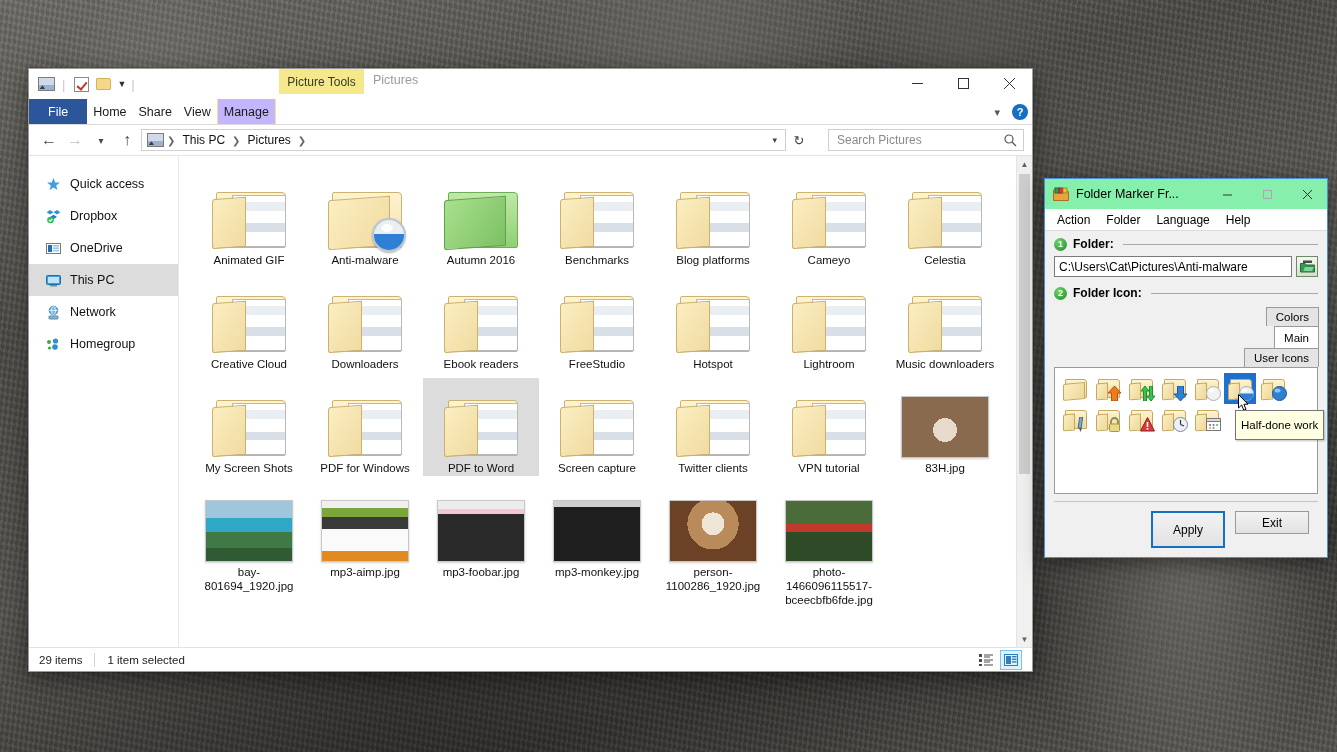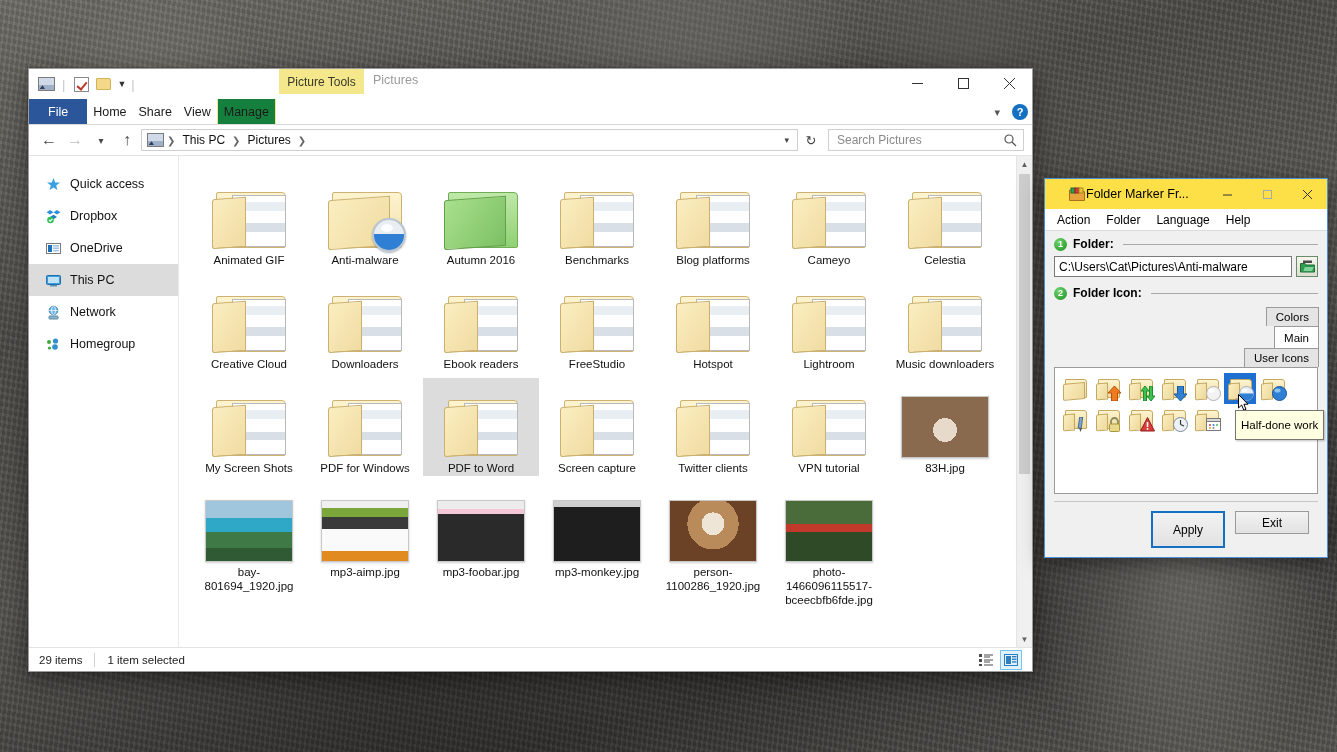--- a/index.html
+++ b/index.html
@@ -65,40 +65,40 @@
   .wincontrols { position:absolute; right:0; top:0; display:flex; }
   .wc { width:46px; height:29px; display:flex; align-items:center; justify-content:center; cursor:default; }
   .wc svg{stroke:#333;}
 
   .ribbon-tabs {
     height:26px; display:flex; align-items:stretch; background:#fff; position:relative;
     border-bottom:1px solid #d9d9d9;
   }
   .rtab { padding:0 6px; font-size:12.5px; color:#1a1a1a; display:flex; align-items:center; cursor:default; }
   .rtab.file { background:#2b579a; color:#fff; padding:0 19px; }
-  .rtab.manage { background:#15803d; border-left:1px solid #f0e68c; border-right:1px solid #f0e68c; }
+  .rtab.manage { background:#c4b5fd; border-left:1px solid #f0e68c; border-right:1px solid #f0e68c; }
   .ribbon-right{ position:absolute; right:4px; top:0; height:26px; display:flex; align-items:center; gap:7px;}
   .chev{font-size:11px;color:#555;padding:2px 5px;cursor:default;}
   .helpbtn{width:16px;height:16px;border-radius:50%;background:#1570c2;color:#fff;font-size:11px;font-weight:bold;display:flex;align-items:center;justify-content:center;cursor:default;}
 
   
   .addrbar { height:30px; display:flex; align-items:center; gap:2px; padding:0 8px; background:#fff;}
   .navbtn { width:24px; height:24px; display:flex; align-items:center; justify-content:center; color:#4a4a4a; cursor:default; font-size:16px;}
   .navbtn.dis{color:#c2c2c2;}
   .addrbox {
     flex:1; height:22px; border:1px solid #cfcfcf; background:#fff; display:flex; align-items:center;
     padding:0 4px; gap:3px; font-size:12px; color:#111; min-width:0;
   }
   .crumb { padding:1px 4px; cursor:default; white-space:nowrap;}
   .crumbsep{color:#666;font-size:10px;}
   .addrdrop{margin-left:auto;font-size:9px;color:#444;padding:0 4px;cursor:default;}
   .refresh{width:22px;height:22px;display:flex;align-items:center;justify-content:center;color:#444;font-size:13px;cursor:default;}
   .searchbox {
     width:196px; height:22px; border:1px solid #cfcfcf; background:#fff; display:flex; align-items:center;
-    padding:0 6px; font-size:12px; color:#8a8a8a; margin-left:4px;
+    padding:0 6px; font-size:12px; color:#8a8a8a; margin-left:16px;
   }
   .searchbox input{border:0;outline:0;flex:1;font-size:12px;font-family:inherit;color:#333;background:transparent;min-width:0;}
   .searchbox input::placeholder{color:#8a8a8a;}
 
   
   .ex-body { flex:1; display:flex; border-top:1px solid #e3e3e3; min-height:0;}
   .ex-sidebar { width:150px; background:#fff; padding-top:12px; border-right:1px solid #e9e9e9; flex-shrink:0;}
   .nav-item{height:32px;display:flex;align-items:center;gap:8px;padding-left:16px;font-size:12.5px;color:#111;cursor:default;}
   .nav-item.sel{background:#dcdcdc;}
   .nav-ico{width:17px;height:17px;flex-shrink:0;display:flex;align-items:center;justify-content:center;}
@@ -137,21 +137,21 @@
   .vbtn.active{border-color:#7ac3ef;background:#dff1fb;}
 
   
   #fmarker{
     position:absolute;left:1044px;top:178px;width:284px;height:380px;
     background:#f0f0f0;border:1px solid #4a90d9;
     box-shadow:0 5px 20px rgba(0,0,0,.5);
     display:flex;flex-direction:column;font-size:12px;color:#000;
     z-index:10;
   }
-  .fm-title{height:30px;display:flex;align-items:center;background:#fde047;padding-left:24px;gap:1px;}
+  .fm-title{height:30px;display:flex;align-items:center;background:#86efac;padding-left:8px;gap:7px;}
   .fm-ico{width:16px;height:15px;position:relative;}
   .fm-name{font-size:12.5px;color:#000;}
   .fm-wc{margin-left:auto;display:flex;}
   .fm-btn{width:40px;height:29px;display:flex;align-items:center;justify-content:center;cursor:default;}
   .fm-menu{height:22px;display:flex;align-items:center;gap:0;background:#fff;border-bottom:1px solid #dcdcdc;padding-left:4px;text-align:center;}
   .fm-mi{padding:2px 8px;font-size:12px;cursor:default;}
   .fm-inner{padding:6px 9px 0 9px;flex:1;display:flex;flex-direction:column;}
   .grp-head{display:flex;align-items:center;gap:6px;margin-bottom:5px;}
   .num{width:13px;height:13px;border-radius:50%;background:radial-gradient(circle at 35% 30%,#6fd46f,#1a8f1a);color:#fff;font-size:9px;font-weight:bold;display:flex;align-items:center;justify-content:center;flex-shrink:0;}
   .grp-lbl{font-weight:bold;font-size:12px;}

